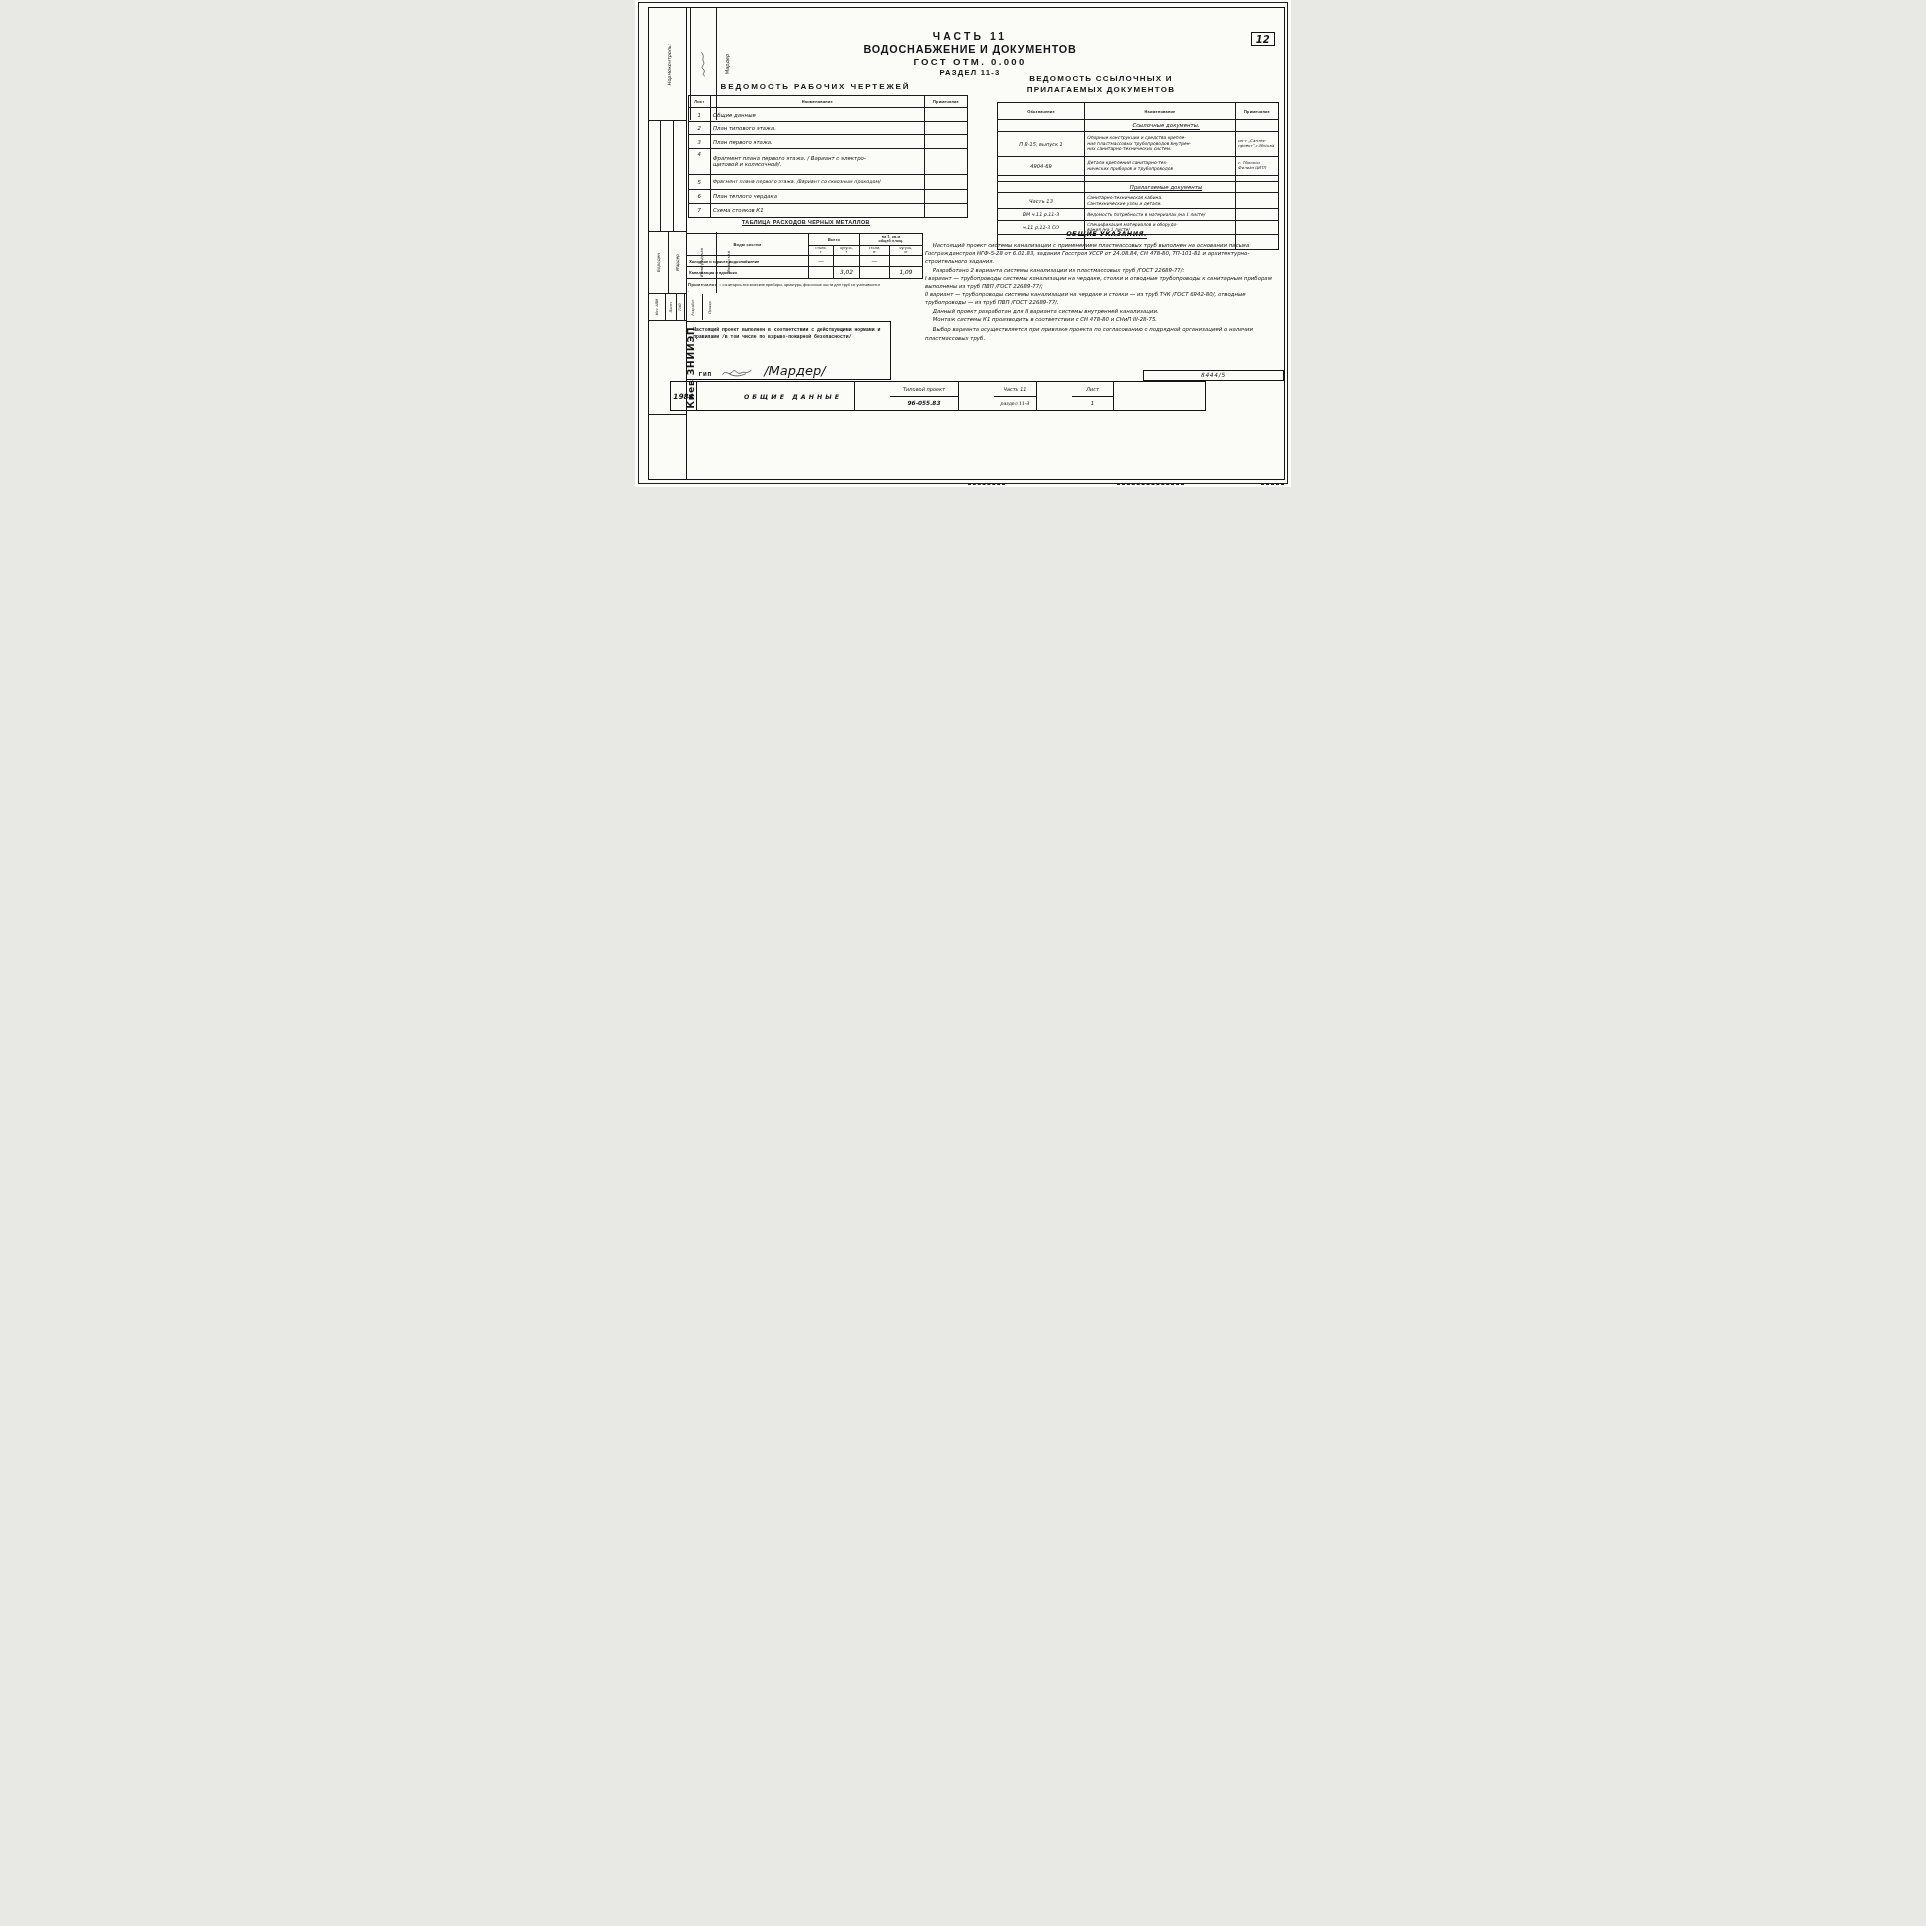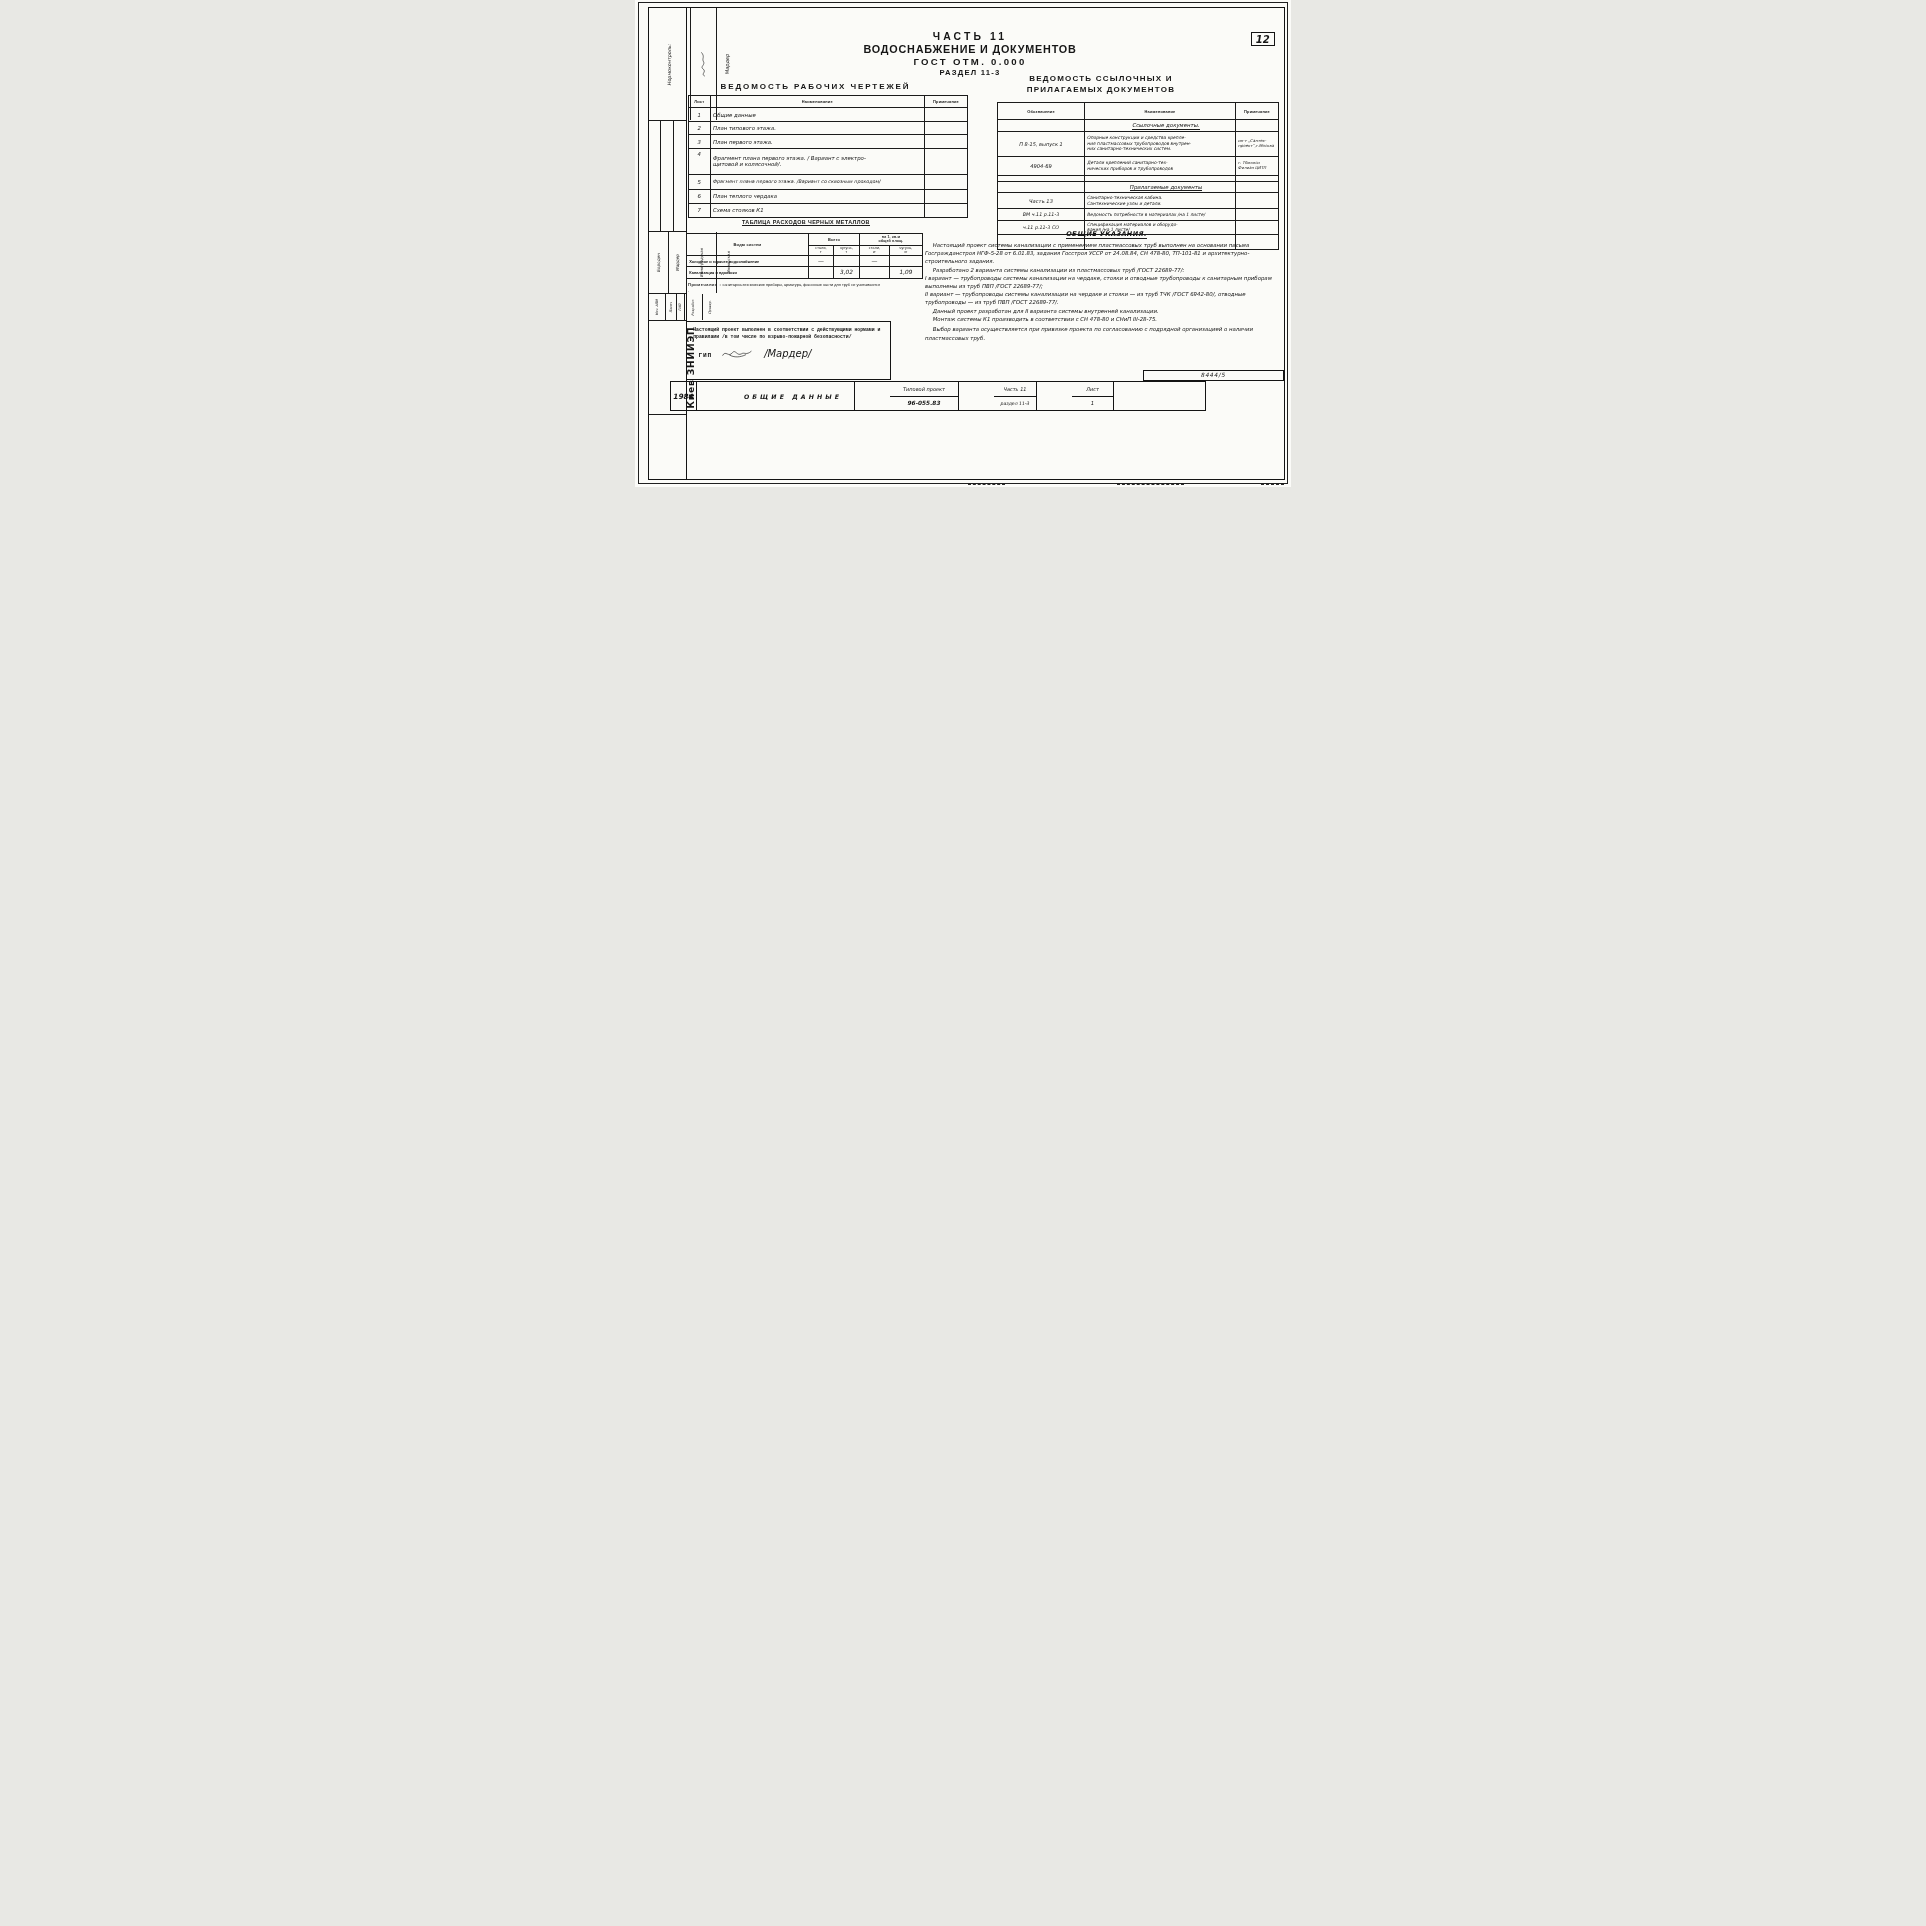--- a/index.html
+++ b/index.html
@@ -41,21 +41,21 @@
 
   
   .big-heading{font-weight:700;}
   .gu-para{font-family:"DejaVu Sans",sans-serif; font-style:italic; font-size:5.4px; line-height:1.52; text-indent:7.7px;}
 
   
   .compliance{box-sizing:border-box; border:1.2px solid #141414; padding:5.4px 6.2px 3.1px 6.2px;
               font-family:"Liberation Mono", monospace; font-size:4.8px; line-height:1.35; font-weight:700;}
   .gip-row{display:flex; align-items:flex-end; gap:8.5px; margin-top:6.2px; margin-left:5.4px;}
   .gip-label{font-size:6.2px; letter-spacing:0.8px;}
-  .gip-name{font-family:"DejaVu Sans",sans-serif; font-style:italic; font-size:10px; font-weight:400;}
+  .gip-name{font-family:"DejaVu Sans",sans-serif; font-style:italic; font-size:13px; font-weight:400;margin-top:15px;}
 
   
   .strip{box-sizing:border-box; border:0.8px solid #141414; display:flex;}
   .strip-cell{box-sizing:border-box; border-right:0.8px solid #141414; display:flex; align-items:center; justify-content:center;}
   .strip-cell:last-child{border-right:none;}
   .stamp-sub{display:flex; flex-direction:column; width:100%; height:100%;}
   .stamp-sub > div{flex:1; display:flex; align-items:center; justify-content:center;}
   .stamp-sub > div:first-child{border-bottom:0.8px solid #141414;}
   .dash{border-top:1px dashed #2a2a2a;}
 </style>

